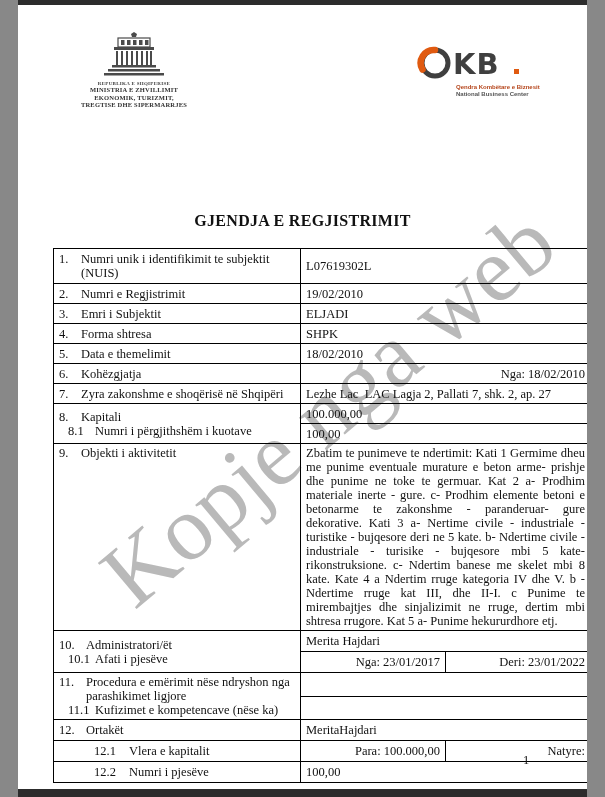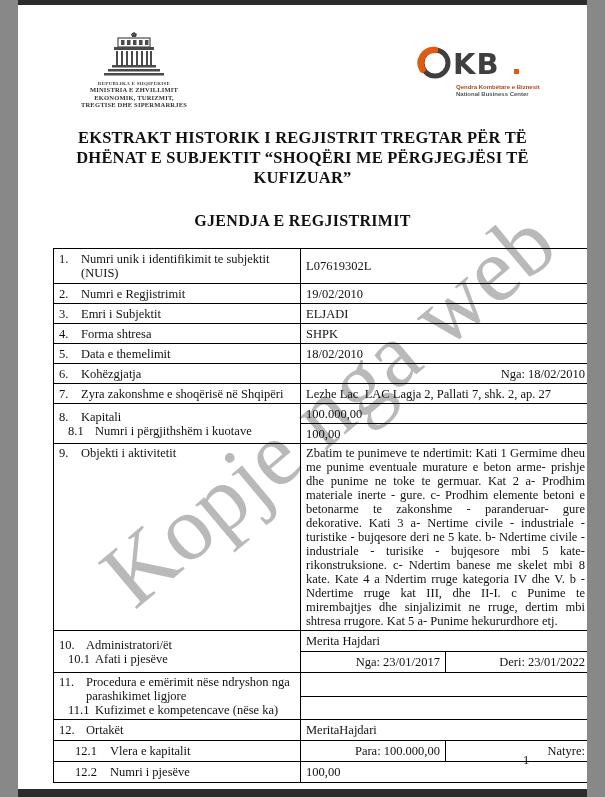--- a/index.html
+++ b/index.html
@@ -45,21 +45,21 @@
   td.prewrap { white-space:pre-wrap; }
   tr.h2line td { height:30px; }
   tr.simple td { height:15px; }
   tr.split td { height:16px; }
   .lbl { display:flex; gap:5px; }
   .lbl .n { flex:none; width:17px; }
   .lbl .n.w { width:22px; }
   .lbl .t { flex:1; }
   .lbl.sub { padding-left:9px; }
   .lbl.sub2 { padding-left:16px; }
-  .lbl.sub2 .n { width:30px; }
+  .lbl.sub2 .n { width:30px;margin-left:19px; }
 
   .page-number { position:absolute; left:505px; top:753px; font-size:12.5px; z-index:2; }
 </style>
 </head>
 <body>
 
 <div class="page">
 
   <div class="edge-bar top"></div>
   <div class="edge-bar bottom"></div>
@@ -100,25 +100,20 @@
       <path d="M 19 6 A 13 13 0 0 0 6.5 25.5" fill="none" stroke="#e05a10" stroke-width="6.5" stroke-linecap="round"></path>
       <text x="37" y="30" font-family="DejaVu Sans, sans-serif" font-size="29" font-weight="bold" fill="#3f3f3f" letter-spacing="1">KB</text>
       <rect x="98" y="25" width="5" height="5" fill="#e05a10"></rect>
     </svg>
     <div class="subs">
       <div class="sub1">Qendra Kombëtare e Biznesit</div>
       <div class="sub2">National Business Center</div>
     </div>
   </div>
 
-  <div class="doc-title">
-    <div>EKSTRAKT HISTORIK I REGJISTRIT TREGTAR PËR TË</div>
-    <div>DHËNAT E SUBJEKTIT “SHOQËRI ME PËRGJEGJËSI TË</div>
-    <div>KUFIZUAR”</div>
-  </div>
 
   <div class="section-title">GJENDJA E REGJISTRIMIT</div>
 
   <div class="watermark">Kopje nga web</div>
 
   <div class="tbl-wrap">
     <table class="reg">
       <colgroup>
           <col style="width:247px">
           <col style="width:145px">

